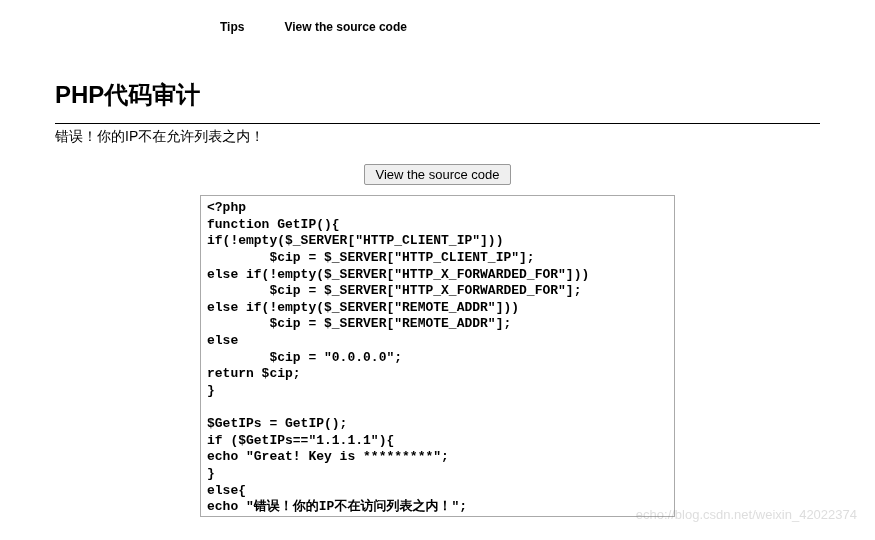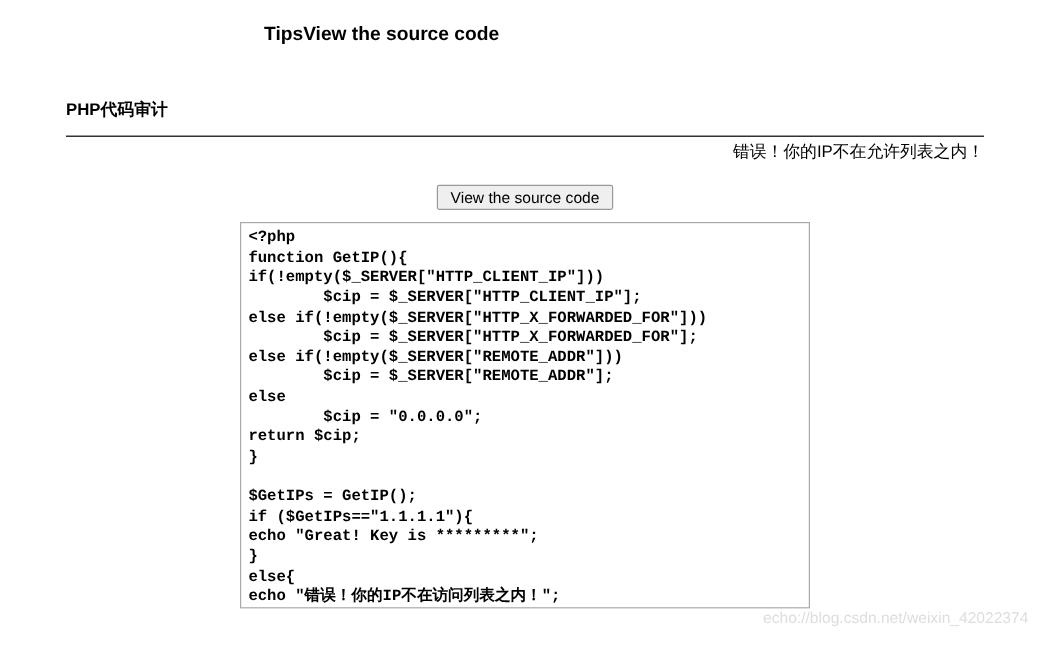--- a/index.html
+++ b/index.html
@@ -6,47 +6,47 @@
     body {
       font-family: Arial, sans-serif;
       background: #fff;
       width: 875px;
       height: 540px;
       overflow: hidden;
       position: relative;
     }
     .nav {
       display: flex;
+      gap: 40px;
       padding: 20px 0 20px 220px;
       font-family: "Trebuchet MS", Arial, sans-serif;
       font-weight: bold;
-      font-size: 16px;
+      font-size: 12px;
       color: #000;
     }
     .nav span { cursor: pointer; }
     .main {
       padding: 0 55px;
     }
     .title {
-      font-size: 14px;
+      font-size: 24px;
       font-weight: bold;
       margin: 25px 0 12px 0;
       font-family: "Microsoft YaHei", Arial, sans-serif;
     }
     .hr {
       border: none;
       border-top: 1.5px solid #000;
       margin-bottom: 4px;
     }
     .error-msg {
       font-size: 14px;
       color: #000;
       margin-bottom: 18px;
       font-family: "SimSun", Arial, sans-serif;
-      text-align: right;
     }
     .btn-wrap {
       text-align: center;
       margin-bottom: 10px;
     }
     .src-btn {
       font-size: 13px;
       font-family: Arial, sans-serif;
       padding: 2px 10px;
       background: #efefef;

